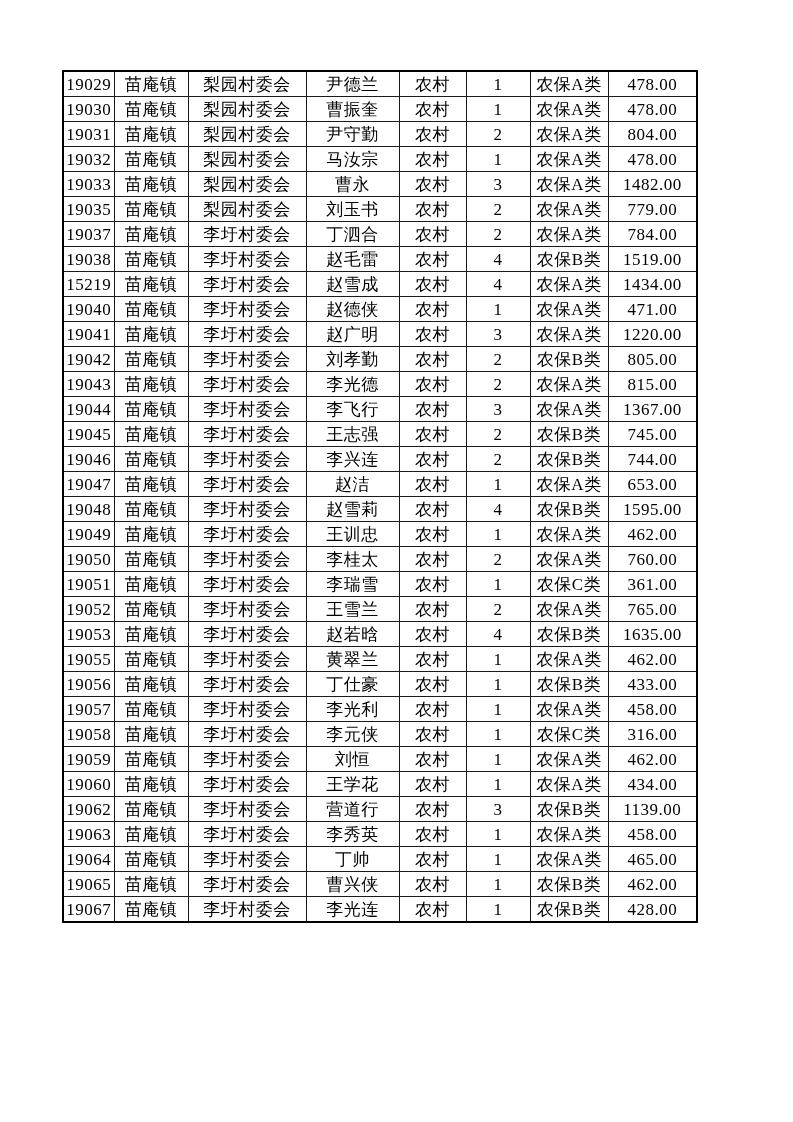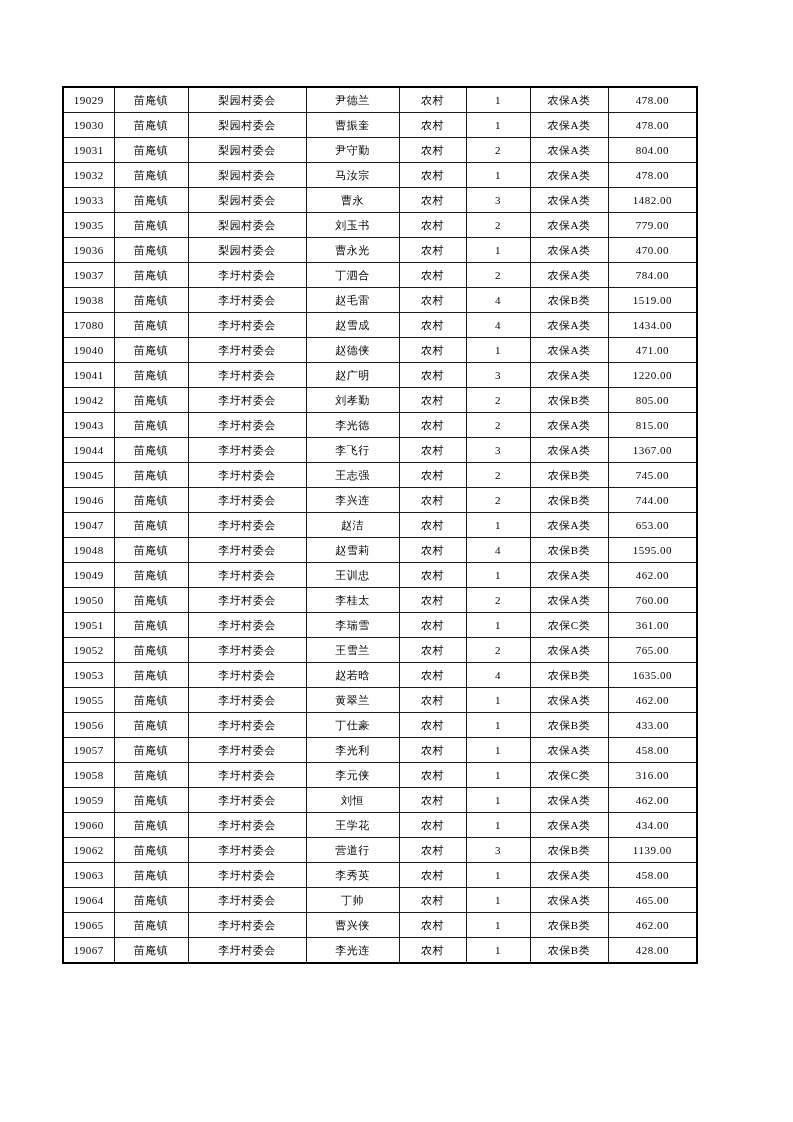--- a/index.html
+++ b/index.html
@@ -15,25 +15,25 @@
     color: #000000;
   }
   .page {
     position: absolute;
     inset: 0;
     background: #ffffff;
   }
   table.benefit-table {
     position: absolute;
     left: 62px;
-    top: 86px;
+    top: 70px;
     border-collapse: collapse;
     table-layout: fixed;
     width: 634px;
-    font-size: 11px;
+    font-size: 17px;
     line-height: 1;
   }
   table.benefit-table td {
     border: 1px solid #1a1a1a;
     height: 24px;
     padding: 0 2px;
     text-align: center;
     vertical-align: middle;
     white-space: nowrap;
     overflow: hidden;
@@ -121,51 +121,41 @@
           <td class="c0">19035</td>
           <td class="c1">苗庵镇</td>
           <td class="c2">梨园村委会</td>
           <td class="c3">刘玉书</td>
           <td class="c4">农村</td>
           <td class="c5">2</td>
           <td class="c6">农保A类</td>
           <td class="c7">779.00</td>
         </tr>
         <tr>
-          <td class="c0">19036</td>
-          <td class="c1">苗庵镇</td>
-          <td class="c2">梨园村委会</td>
-          <td class="c3">曹永光</td>
-          <td class="c4">农村</td>
-          <td class="c5">1</td>
-          <td class="c6">农保A类</td>
-          <td class="c7">470.00</td>
-        </tr>
-        <tr>
           <td class="c0">19037</td>
           <td class="c1">苗庵镇</td>
           <td class="c2">李圩村委会</td>
           <td class="c3">丁泗合</td>
           <td class="c4">农村</td>
           <td class="c5">2</td>
           <td class="c6">农保A类</td>
           <td class="c7">784.00</td>
         </tr>
         <tr>
           <td class="c0">19038</td>
           <td class="c1">苗庵镇</td>
           <td class="c2">李圩村委会</td>
           <td class="c3">赵毛雷</td>
           <td class="c4">农村</td>
           <td class="c5">4</td>
           <td class="c6">农保B类</td>
           <td class="c7">1519.00</td>
         </tr>
         <tr>
-          <td class="c0">17080</td>
+          <td class="c0">15219</td>
           <td class="c1">苗庵镇</td>
           <td class="c2">李圩村委会</td>
           <td class="c3">赵雪成</td>
           <td class="c4">农村</td>
           <td class="c5">4</td>
           <td class="c6">农保A类</td>
           <td class="c7">1434.00</td>
         </tr>
         <tr>
           <td class="c0">19040</td>

